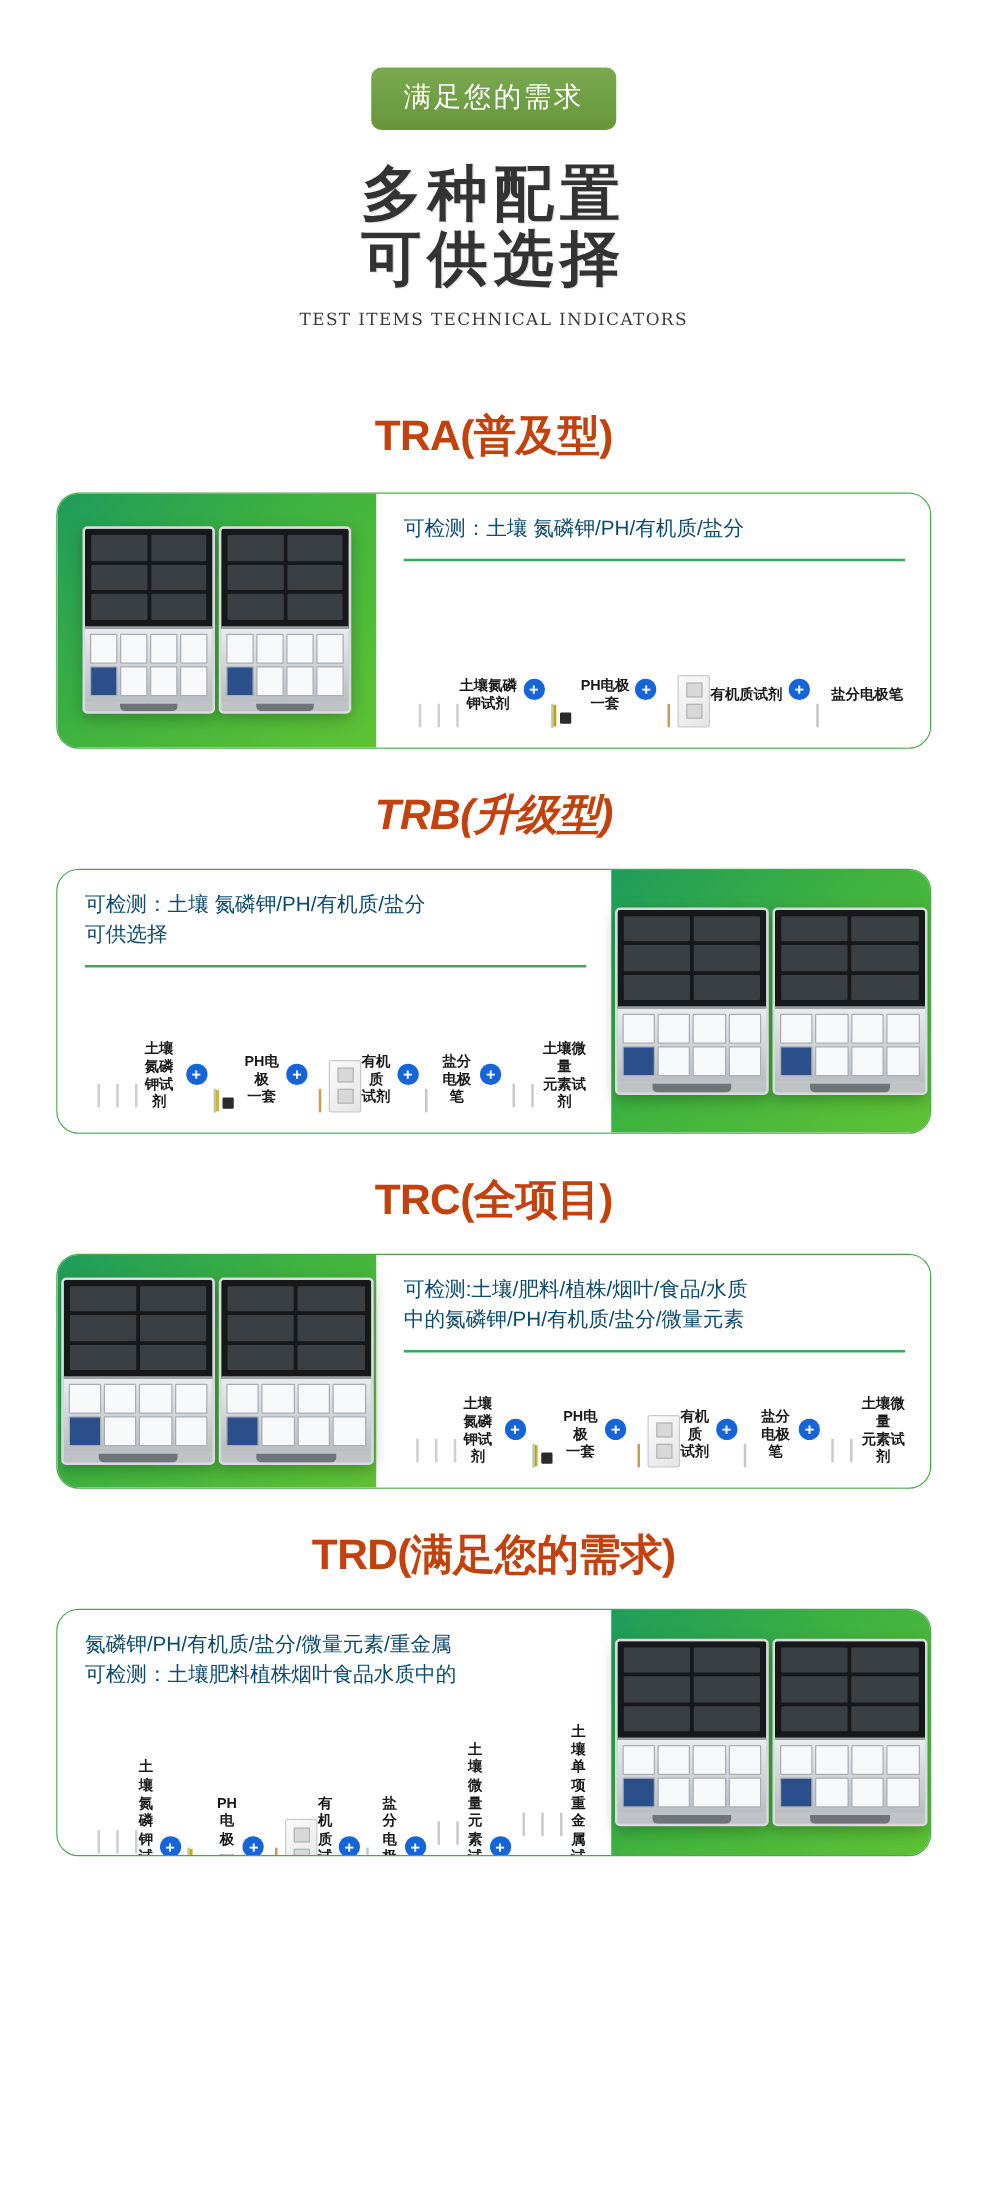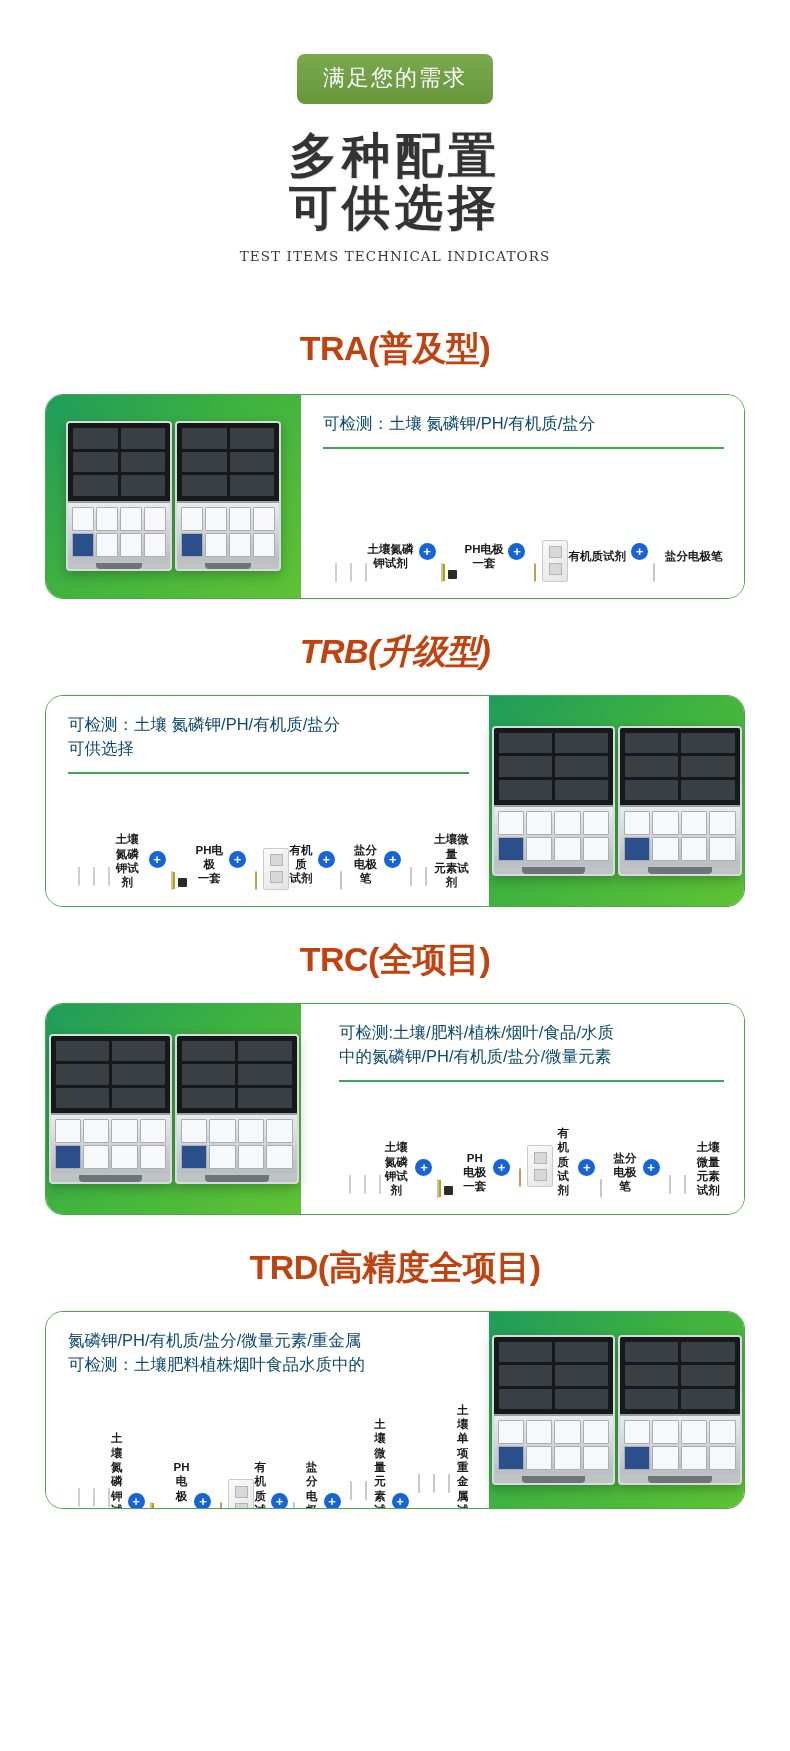--- a/index.html
+++ b/index.html
@@ -402,21 +402,21 @@
                 <span class="dbot"><span class="c" style="background:#1f1f1f"></span><span class="b"></span></span>
               </span>
             </div>
             <div class="cap">土壤微量
 元素试剂</div>
           </div>
         </div>
       </div>
     </div>
     <div class="sec-head" style="margin: 30px 0px 20px;">TRC(全项目)</div>
-    <div class="card img-left" style="height: 212px; gap: 16px;">
+    <div class="card img-left" style="height: 188px;">
       <div class="photo-pane">
         <div class="case wide">
           <div class="half">
             <div class="lid">
               <b></b>
               <b></b>
               <b></b>
               <b></b>
               <b></b>
               <b></b>
@@ -511,21 +511,21 @@
                 <span class="dbot"><span class="c" style="background:#7bc423"></span><span class="b"></span></span>
                 <span class="dbot"><span class="c" style="background:#1f1f1f"></span><span class="b"></span></span>
               </span>
             </div>
             <div class="cap">土壤微量
 元素试剂</div>
           </div>
         </div>
       </div>
     </div>
-    <div class="sec-head" style="margin: 30px 0px 20px;">TRD(高精度全项目)</div>
+    <div class="sec-head" style="margin: 30px 0px 20px;">TRD(满足您的需求)</div>
     <div class="card img-right" style="height: 198px;">
       <div class="photo-pane">
         <div class="case wide">
           <div class="half">
             <div class="lid">
               <b></b>
               <b></b>
               <b></b>
               <b></b>
               <b></b>

